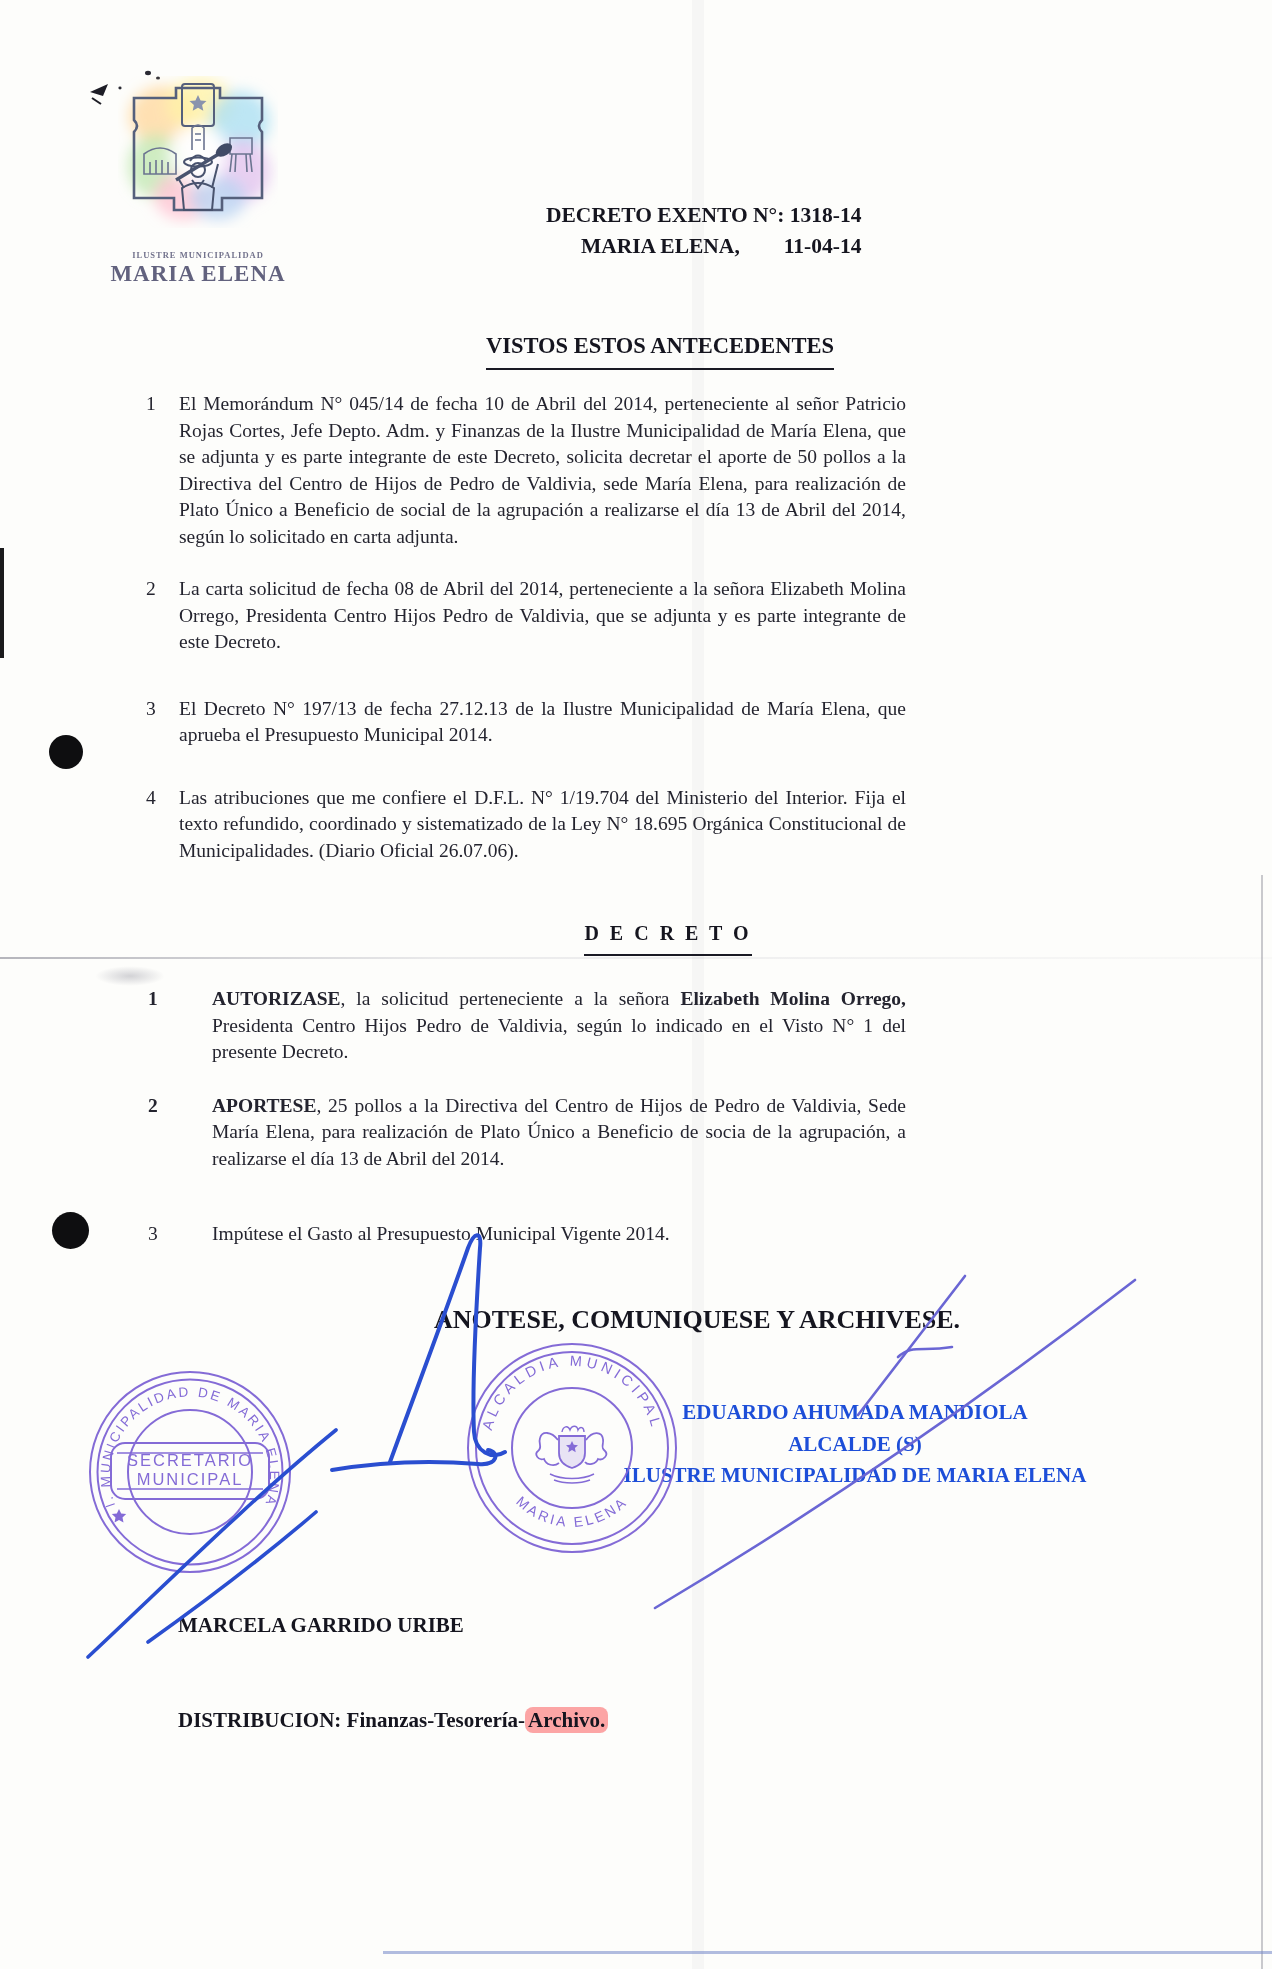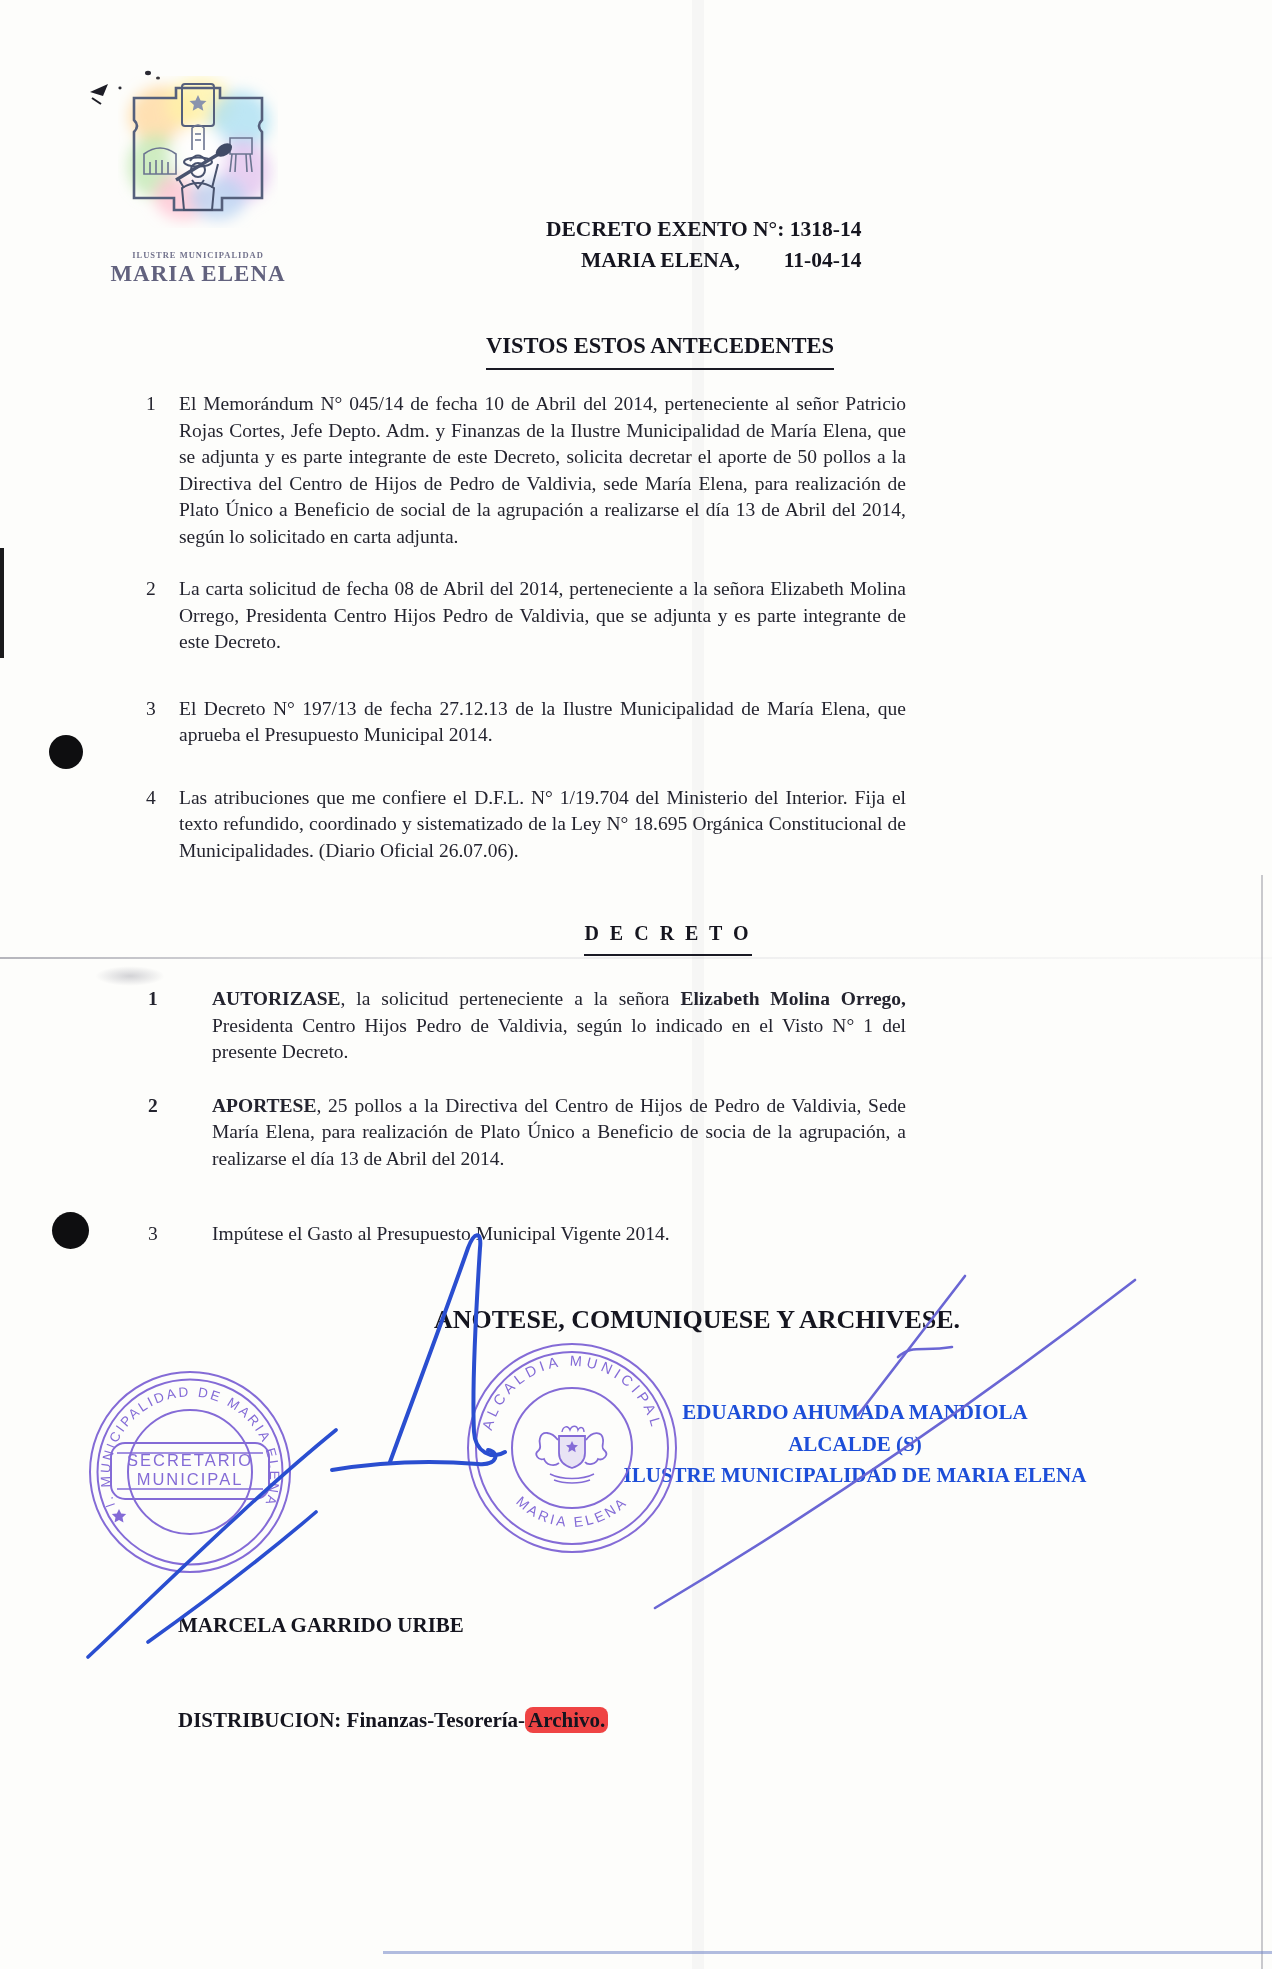--- a/index.html
+++ b/index.html
@@ -6,21 +6,21 @@
   #page{position:relative;width:1272px;height:1969px;background:#fdfdfb;overflow:hidden;
         font-family:"Liberation Serif","DejaVu Serif",serif;color:#24242f;}
   .abs{position:absolute;}
 
   
   #logo-wrap{left:110px;top:76px;width:176px;text-align:center;z-index:2;}
   .logo-small{font-size:8.5px;font-weight:bold;letter-spacing:1px;color:#72728c;margin-top:18px;}
   .logo-name{font-size:23px;font-weight:bold;letter-spacing:1px;color:#62627e;margin-top:1px;}
 
   
-  #hdr{left:546px;top:214px;font-weight:bold;font-size:21.5px;color:#15151f;line-height:31px;z-index:2;}
+  #hdr{left:546px;top:200px;font-weight:bold;font-size:21.5px;color:#15151f;line-height:31px;z-index:2;}
   #hdr .l2{margin-left:9px;text-align:right;}
   #hdr .date{margin-left:44px;}
 
   
   .center-head{left:455px;width:410px;text-align:center;z-index:2;}
   #vistos-head{top:333px;}
   #decreto-head{top:922px;}
   .center-head span{display:inline-block;font-weight:bold;font-size:22.5px;color:#15151f;
       border-bottom:2.5px solid #1a1a24;padding-bottom:9px;}
   #decreto-head span{letter-spacing:3px;font-size:20px;margin-left:16px;}
@@ -39,21 +39,21 @@
   #vistos-list .item:nth-child(3){margin-bottom:36px;}
   #decreto-list .item{margin-bottom:27px;}
   #decreto-list .item:nth-child(2){margin-bottom:49px;}
 
   
   #closing{left:434px;top:1305px;font-weight:bold;font-size:26px;color:#15151f;z-index:2;}
   #mayor-block{left:590px;top:1397px;width:530px;text-align:center;font-weight:bold;
       font-size:21px;line-height:31.5px;color:#1d4ed8;z-index:2;}
   #secretary-block{left:178px;top:1547px;font-weight:bold;font-size:21px;line-height:31.5px;
       color:#15151f;z-index:2;white-space:pre;}
-  .hl{background:#ef4444;border-radius:8px;padding:1px 3px;}
+  .hl{background:#fca5a5;border-radius:8px;padding:1px 3px;}
 
   
   .stamp{z-index:3;opacity:.95;}
   #ink{left:0;top:0;width:1272px;height:1969px;z-index:4;pointer-events:none;}
 
   
   .dot{border-radius:50%;background:#0e0e10;z-index:2;}
   #dot1{left:49px;top:735px;width:34px;height:34px;}
   #dot2{left:52px;top:1212px;width:37px;height:37px;}
   #edge-strip{left:0;top:548px;width:4px;height:110px;background:#1a1a1c;}

